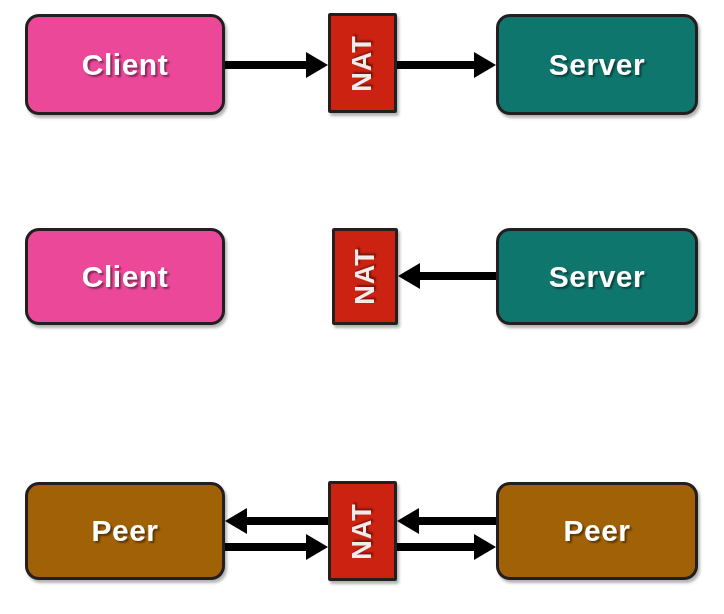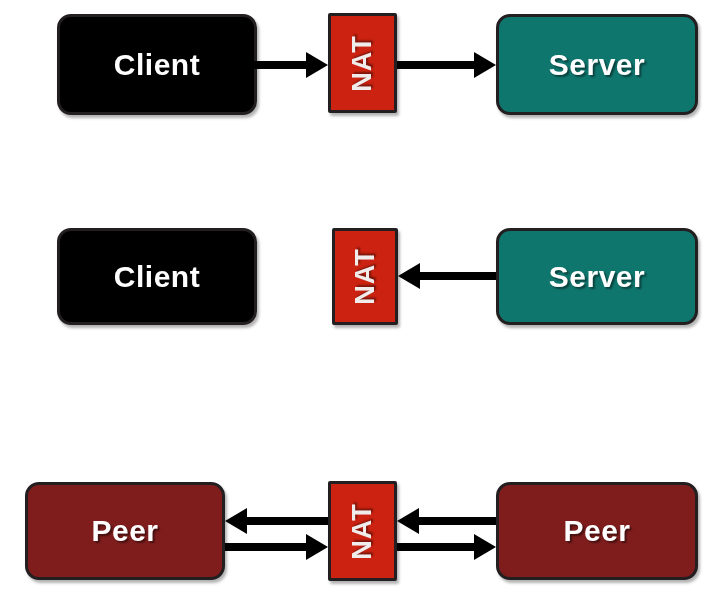--- a/index.html
+++ b/index.html
@@ -32,23 +32,23 @@
   .node .label {
     font-weight: bold;
     font-size: 30px;
     color: #ffffff;
     letter-spacing: 0.5px;
     text-shadow: 2px 2px 2px rgba(0,0,0,0.45);
     white-space: nowrap;
     -webkit-font-smoothing: antialiased;
   }
 
-  .node.client { background: #000000; margin-left: 32px; }
+  .node.client { background: #ec4899; }
   .node.server { background: #0f766e; }
-  .node.peer   { background: #7f1d1d; }
+  .node.peer   { background: #a16207; }
 
   
   .nat {
     position: absolute;
     box-sizing: border-box;
     background: #cc2211;
     border: 3px solid #231f20;
     border-radius: 2px;
     display: flex;
     align-items: center;

